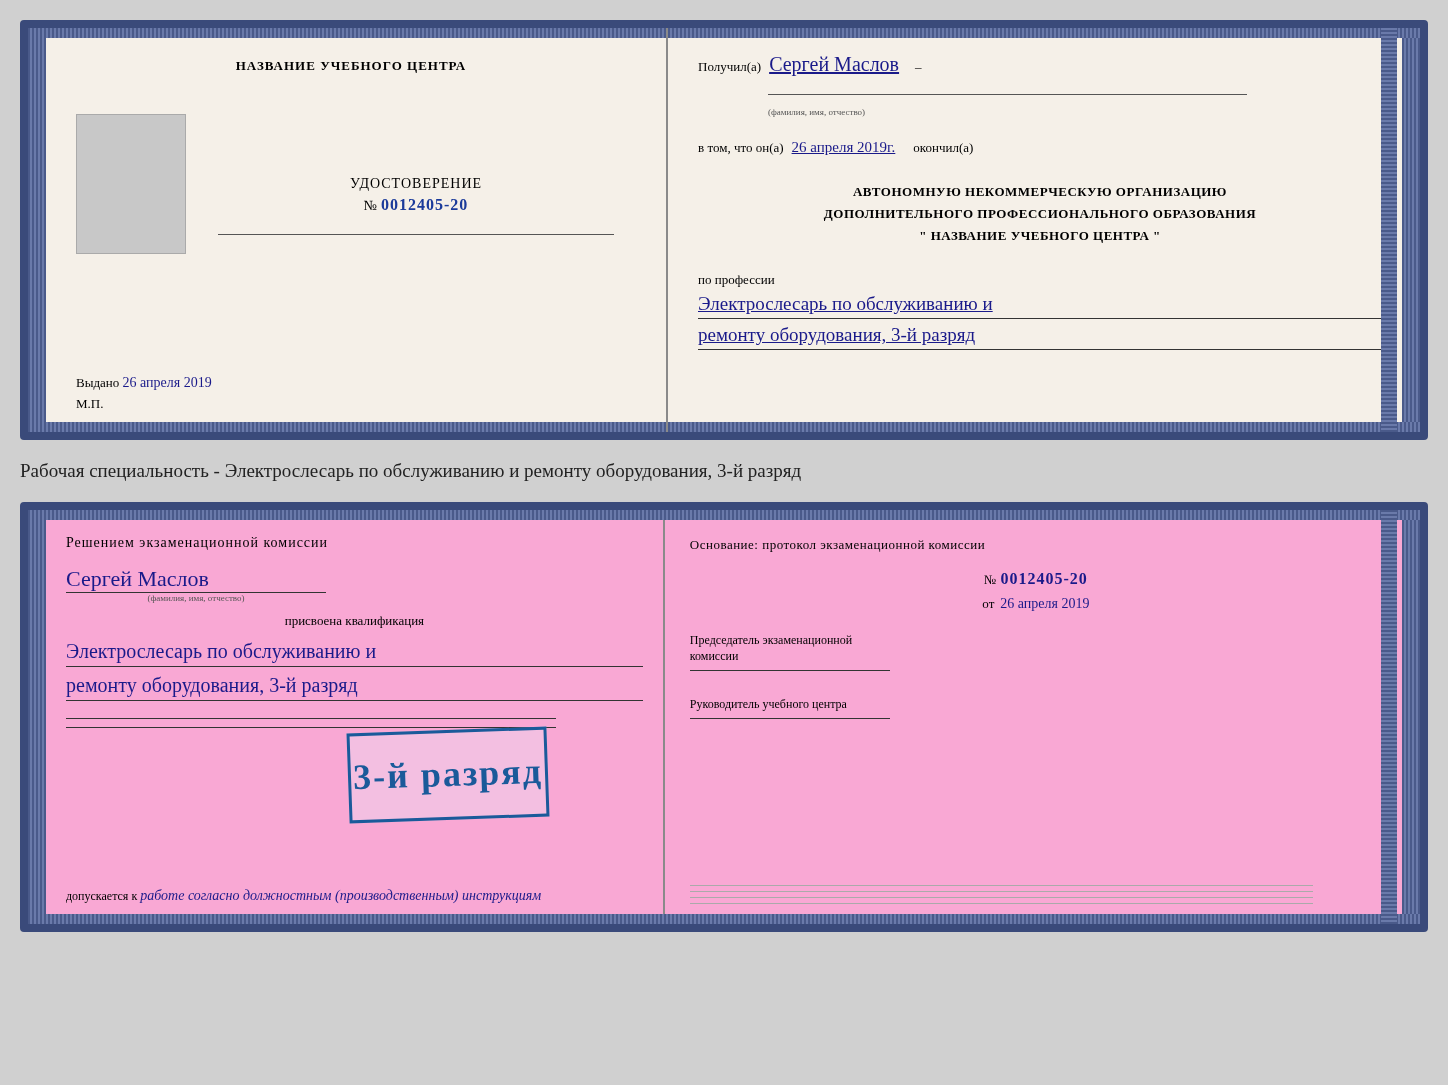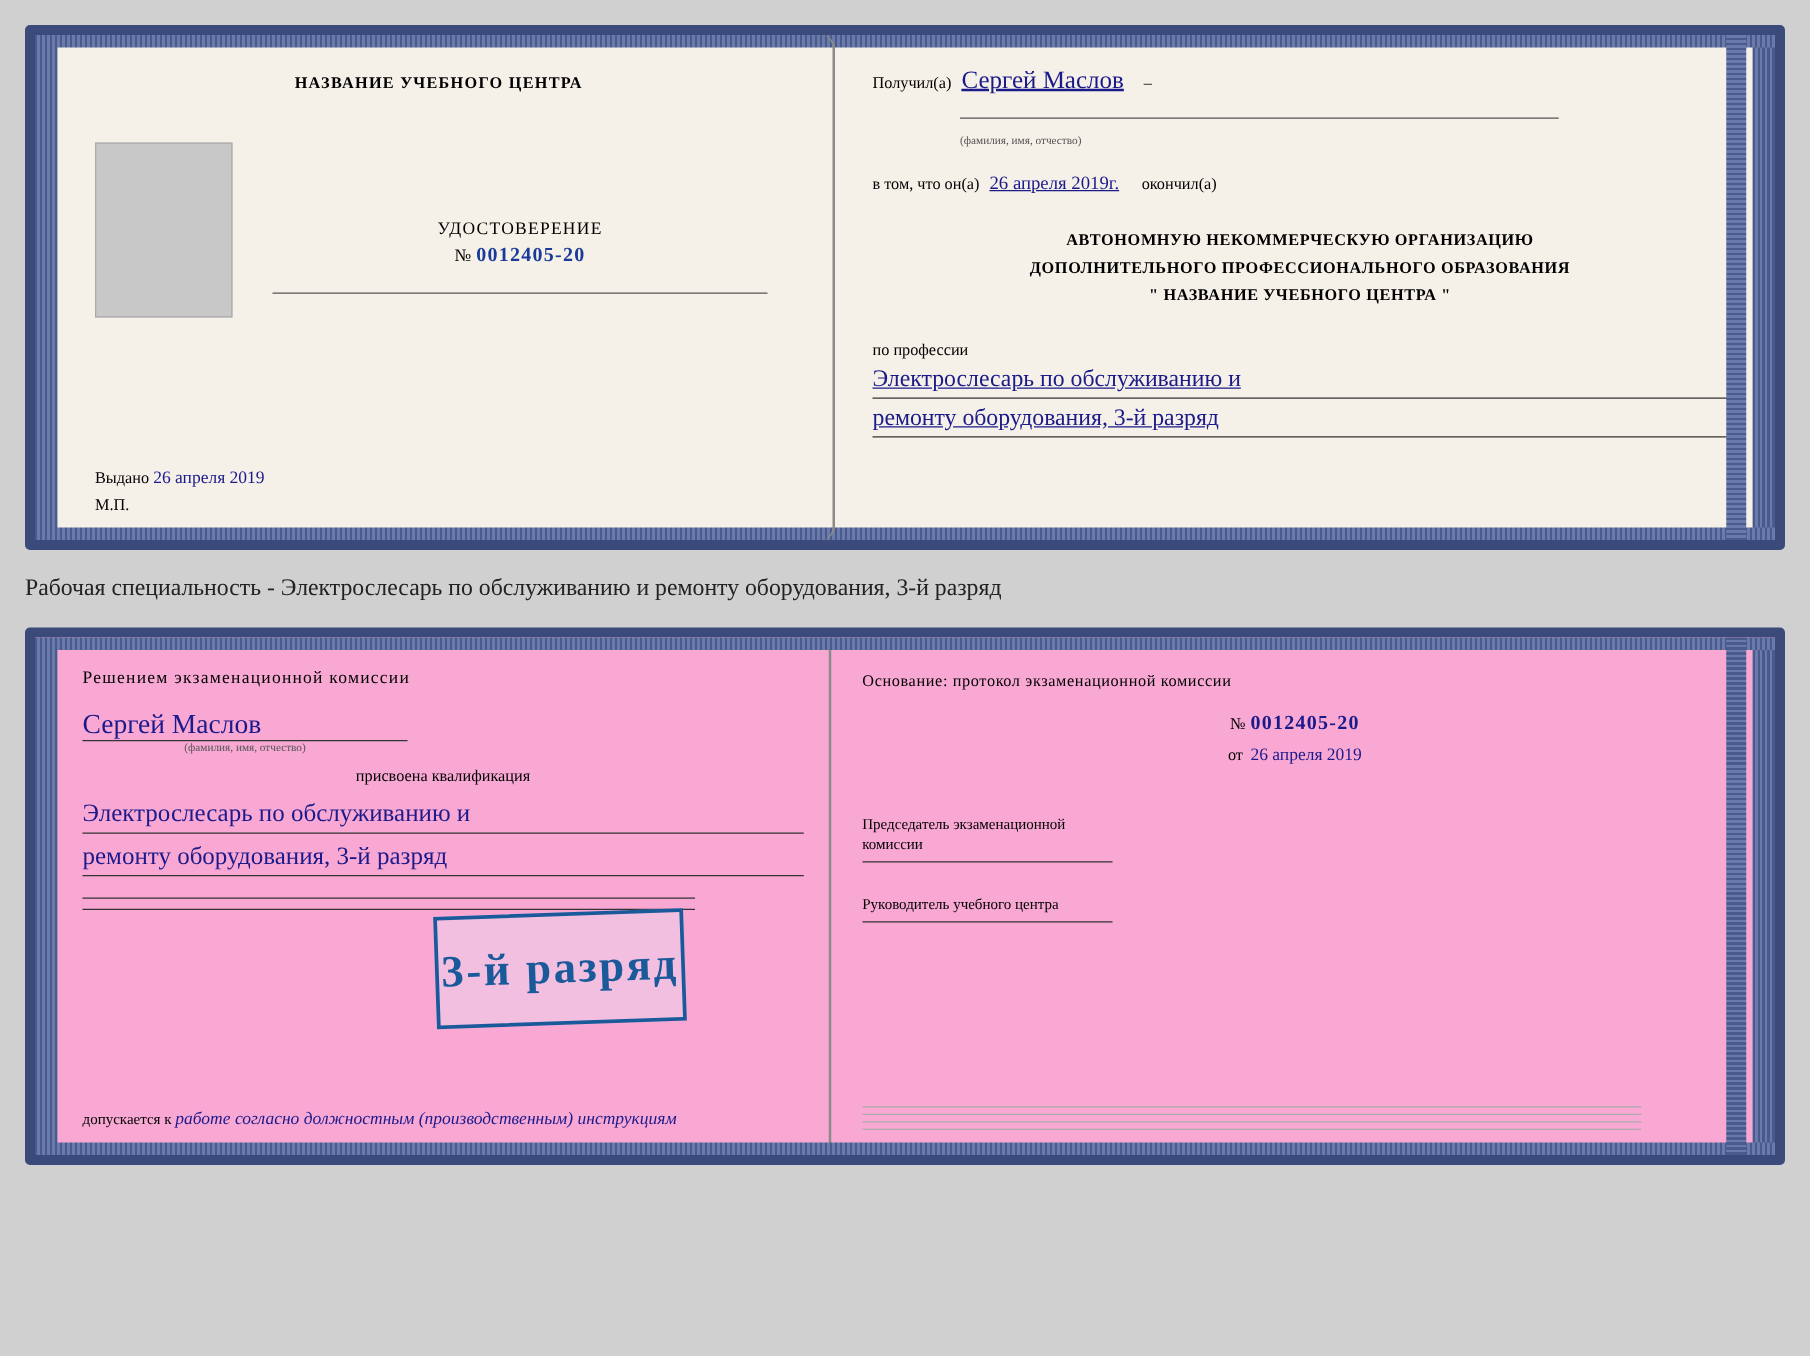--- a/index.html
+++ b/index.html
@@ -40,21 +40,20 @@
     }
 
     .cert-left {
       flex: 1;
       padding: 30px 30px 20px 20px;
       border-right: 2px solid #8a8a8a;
       display: flex;
       flex-direction: column;
       align-items: center;
       position: relative;
-      border-radius: 11px;
     }
 
     .cert-right {
       flex: 1.2;
       padding: 25px 20px 20px 30px;
       display: flex;
       flex-direction: column;
       gap: 10px;
       position: relative;
     }
@@ -495,21 +494,21 @@
     </div>
 
     <div class="cert2-right">
       <div class="cert2-right-title">Основание: протокол экзаменационной комиссии</div>
 
       <div class="cert2-number-block" style="display:flex; gap:4px; align-items:baseline; justify-content:center; margin-bottom:8px;">
         <span>№</span>
         <span class="cert2-number-hw">0012405-20</span>
       </div>
 
-      <div class="cert2-date-block" style="display:flex; gap:6px; align-items:baseline; justify-content:center; margin-bottom:38px;">
+      <div class="cert2-date-block" style="display:flex; gap:6px; align-items:baseline; justify-content:center; margin-bottom:20px;">
         <span>от</span>
         <span class="handwritten-sm" style="font-size:14px;">26 апреля 2019</span>
       </div>
 
       <div class="cert2-signatures">
         <div class="cert2-sig-block">
           <div class="cert2-sig-label">Председатель экзаменационной комиссии</div>
           <div class="cert2-sig-line"></div>
         </div>
 

